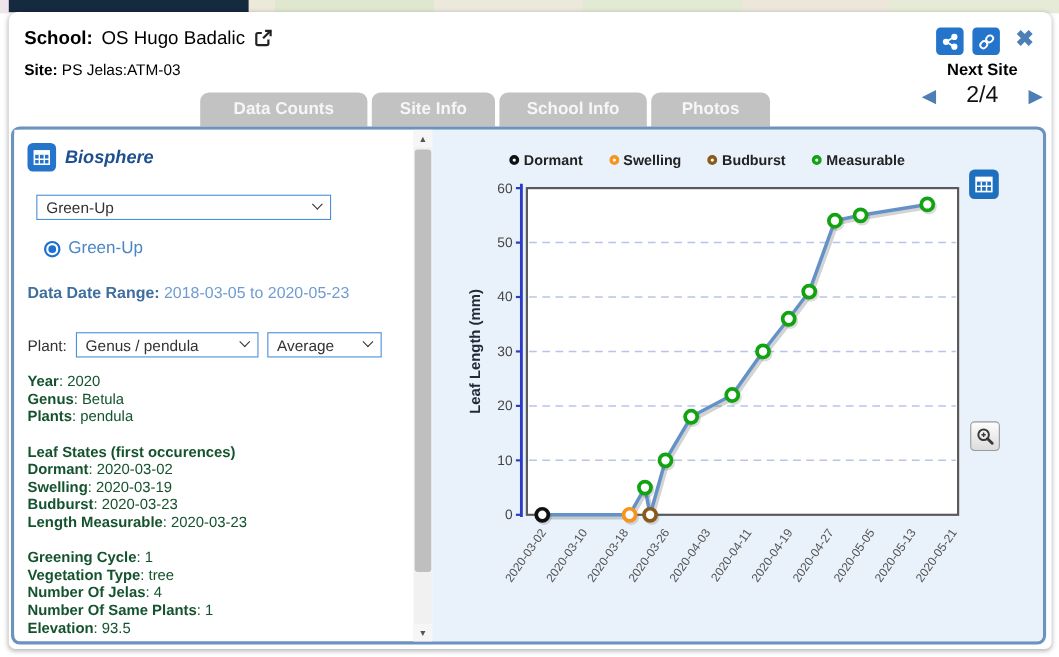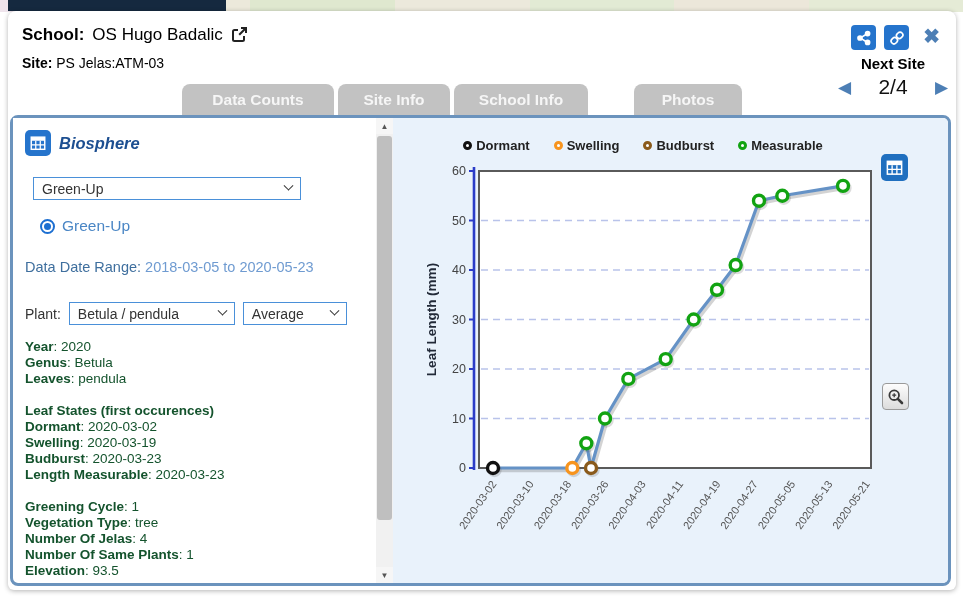--- a/index.html
+++ b/index.html
@@ -52,21 +52,21 @@
     transform:rotate(45deg) translate(-2px,-2px); }
   .protocol-select { position:absolute; left:20px; top:59px; width:268px; }
 
   .radio-row { position:absolute; left:27px; top:99px; display:flex; align-items:center; gap:7px; cursor:pointer; }
   .radio-outer { width:15px; height:15px; border:2px solid #1d6fd1; border-radius:50%;
     display:flex; align-items:center; justify-content:center; background:#fff; }
   .radio-dot { width:7px; height:7px; border-radius:50%; background:#1d6fd1; }
   .radio-label { font-size:15.5px; color:#4a86c5; }
 
   .daterange { position:absolute; left:12px; top:141px; font-size:14.5px; }
-  .daterange b { color:#3f6f9e; font-weight:400; }
+  .daterange b { color:#3f6f9e; font-weight:700; }
   .daterange span { color:#6f9bd1; }
 
   .plant-row { position:absolute; left:12px; top:184px; display:flex; align-items:center; gap:8px;
     font-size:14px; color:#333; }
   .plant-row .selectbox.sp { width:166px; }
   .plant-row .selectbox.agg { width:104px; }
 
   .details { position:absolute; left:12px; top:221px; width:340px; font-size:13.5px; color:#14532d; }
   .dline { height:16px; line-height:16px; white-space:nowrap; }
   .dline b { font-weight:700; }
@@ -145,21 +145,21 @@
     <span class="arrow">◀</span>
     <span class="num">2/4</span>
     <span class="arrow">▶</span>
   </div>
 
   <div class="tabs">
     <div class="tab active" style="width:164px;">Measurements</div>
     <div class="tab" style="width:152px;">Data Counts</div>
     <div class="tab" style="width:112px;">Site Info</div>
     <div class="tab" style="width:134px;">School Info</div>
-    <div class="tab" style="width:108px;margin-left:42px;">Photos</div>
+    <div class="tab" style="width:108px;">Photos</div>
   </div>
 
   <div class="panel">
 
     <div class="sidebar">
       <div class="bio-header">
         <span class="tbl-icon">
           <svg width="18" height="18" viewBox="0 0 20 20">
             <rect x="2.5" y="3.5" width="15" height="4" fill="#fff"></rect>
             <rect x="2.5" y="3.5" width="15" height="13.5" fill="none" stroke="#fff" stroke-width="1.6"></rect>
@@ -182,33 +182,33 @@
       </div>
 
       <div class="daterange">
         <b>Data Date Range:</b>
         <span>2018-03-05 to 2020-05-23</span>
       </div>
 
       <div class="plant-row">
         <span>Plant:</span>
         <div class="selectbox sp">
-          <span>Betula / pendula</span>
+          <span>Genus / pendula</span>
           <span class="chev"></span>
         </div>
         <div class="selectbox agg">
           <span>Average</span>
           <span class="chev"></span>
         </div>
       </div>
 
       <div class="details" id="detail-lines">
           <div class="dline"><b>Year</b>: 2020</div>
           <div class="dline"><b>Genus</b>: Betula</div>
-          <div class="dline"><b>Leaves</b>: pendula</div>
+          <div class="dline"><b>Plants</b>: pendula</div>
           <div class="dline"></div>
           <div class="dline"><b>Leaf States (first occurences)</b></div>
           <div class="dline"><b>Dormant</b>: 2020-03-02</div>
           <div class="dline"><b>Swelling</b>: 2020-03-19</div>
           <div class="dline"><b>Budburst</b>: 2020-03-23</div>
           <div class="dline"><b>Length Measurable</b>: 2020-03-23</div>
           <div class="dline"></div>
           <div class="dline"><b>Greening Cycle</b>: 1</div>
           <div class="dline"><b>Vegetation Type</b>: tree</div>
           <div class="dline"><b>Number Of Jelas</b>: 4</div>

